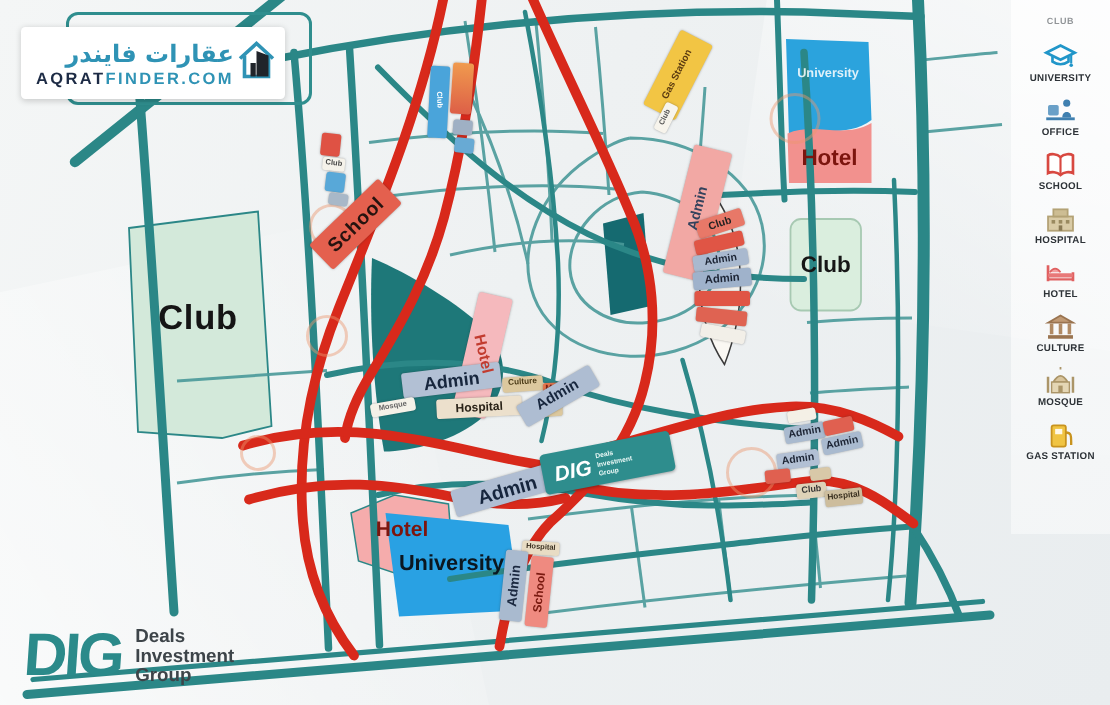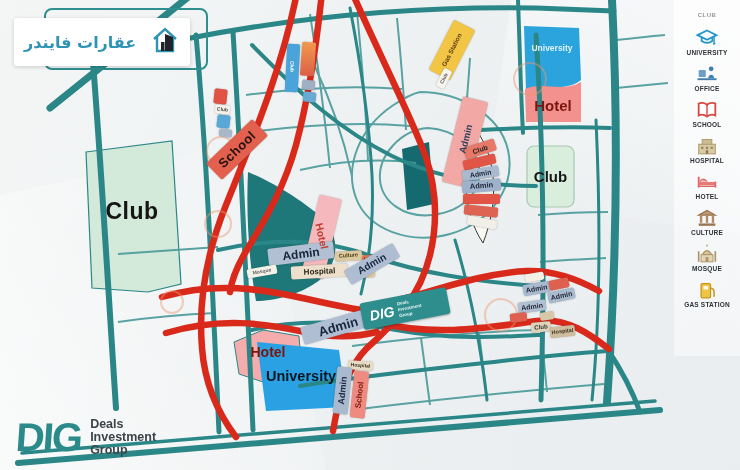--- a/index.html
+++ b/index.html
@@ -197,20 +197,21 @@
   <div class="strip" style="left:510px;top:313px;width:17px;height:9px;transform:rotate(-6deg);background:#e06050;"></div>
   <div class="strip" style="left:540px;top:312px;width:14px;height:8px;transform:rotate(-8deg);background:#d8c8a8;"></div>
   <div class="strip" style="left:531px;top:322px;width:20px;height:10px;transform:rotate(-6deg);background:#ded2b8;font-size:6px;color:#333;">Club</div>
   <div class="strip" style="left:550px;top:326px;width:25px;height:11px;transform:rotate(-6deg);background:#cdbd9d;font-size:5.5px;color:#3a3020;">Hospital</div>
 
   <div class="logo-wrap">
     <div class="logo-frame"></div>
     <div class="logo-card">
       <div class="logo-text">
         <div class="logo-ar">عقارات فايندر</div>
+        <div class="logo-domain"><span class="d1">AQRAT</span><span class="d2">FINDER.COM</span></div>
       </div>
       <span>
         <svg width="30" height="30" viewBox="0 0 30 30">
           <path d="M4,14 L15,4 L26,14" fill="none" stroke="#2f93b5" stroke-width="2.4"></path>
           <path d="M7,12 L7,26 L23,26 L23,12" fill="none" stroke="#2f93b5" stroke-width="2.4"></path>
           <path d="M15,9 L23,12 L23,26 L15,26 Z" fill="#20242a"></path>
           <rect x="11" y="17" width="3.5" height="9" fill="#20242a"></rect>
         </svg>
       </span>
     </div>

